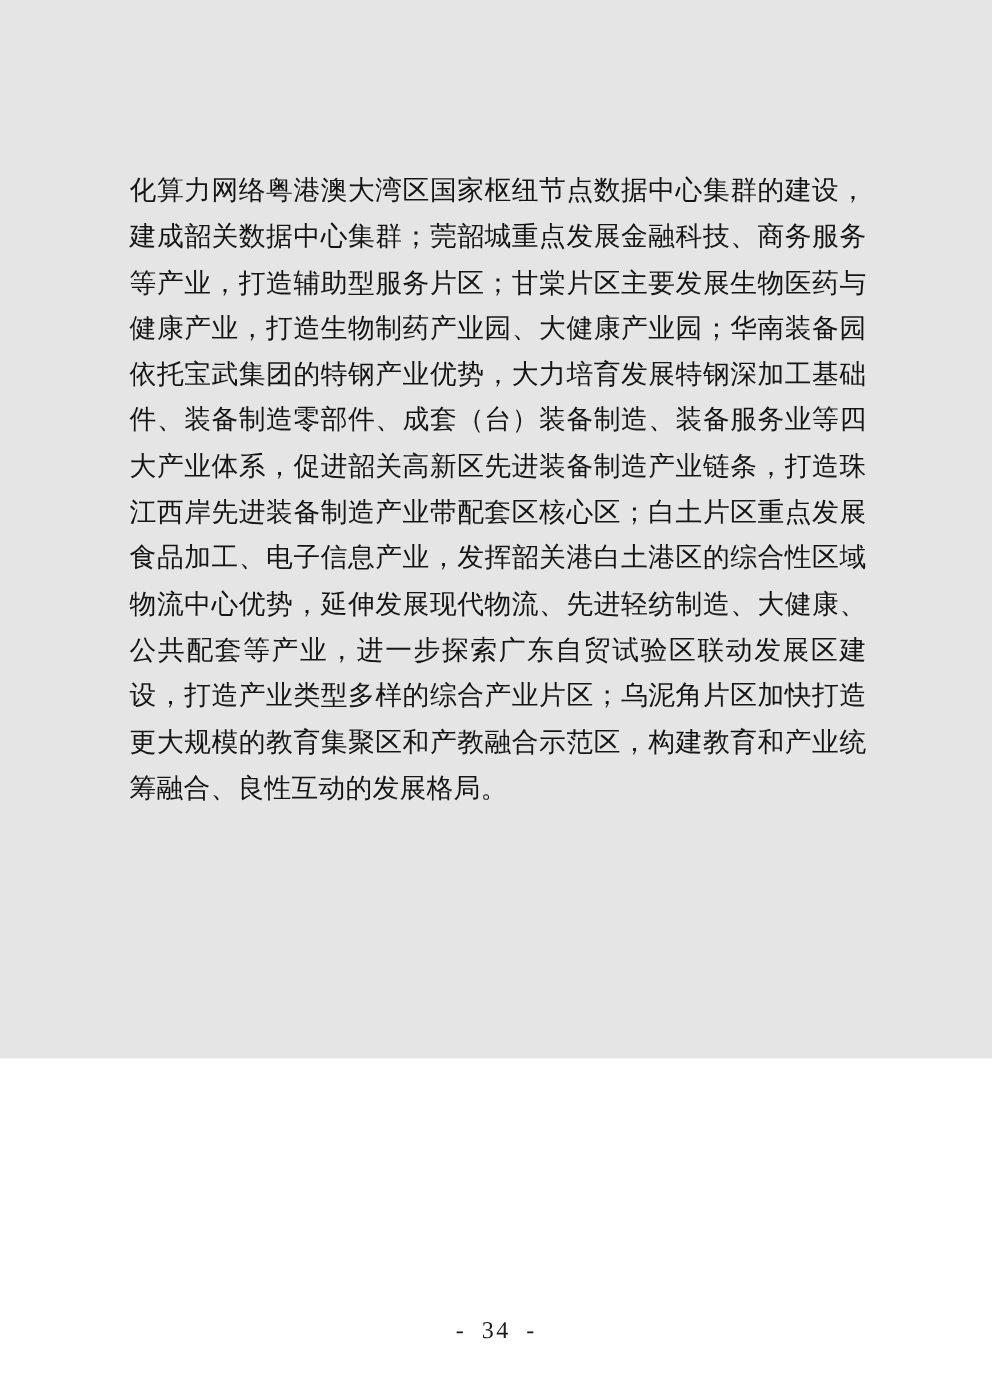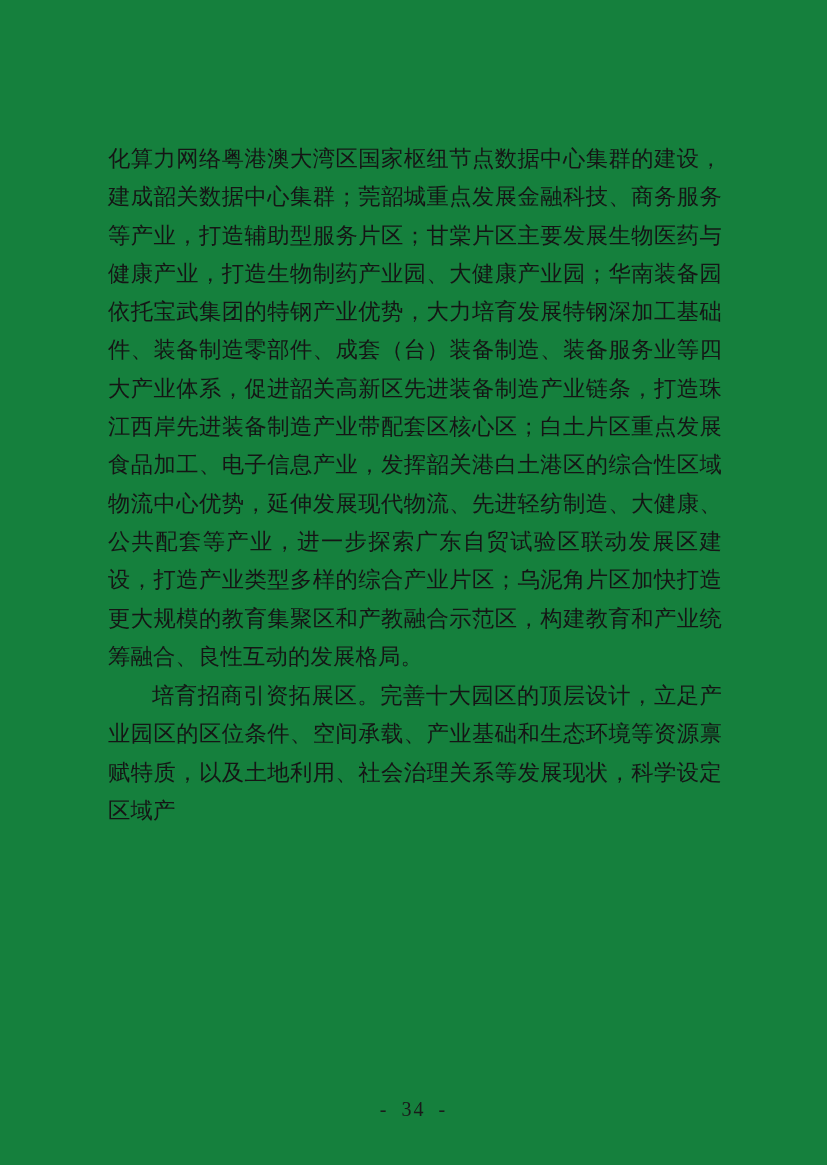--- a/index.html
+++ b/index.html
@@ -13,22 +13,22 @@
     position: relative;
     font-family: "Liberation Serif", "DejaVu Serif", serif;
     color: #1a1a1a;
     overflow: hidden;
   }
   .page {
     position: absolute;
     top: 0;
     left: 0;
     width: 827px;
-    height: 1165px;
-    background: #15803d;
+    height: 882px;
+    background: #e5e5e5;
   }
   .content {
     position: absolute;
     left: 108px;
     top: 140px;
     width: 614px;
   }
   p.para {
     margin: 0 0 1px 0;
     font-size: 22.3px;
@@ -57,20 +57,19 @@
     display: inline-block;
     padding: 0 6px;
   }
 </style>
 </head>
 <body>
 
 <div class="page">
   <div class="content">
     <p class="para">化算力网络粤港澳大湾区国家枢纽节点数据中心集群的建设，建成韶关数据中心集群；莞韶城重点发展金融科技、商务服务等产业，打造辅助型服务片区；甘棠片区主要发展生物医药与健康产业，打造生物制药产业园、大健康产业园；华南装备园依托宝武集团的特钢产业优势，大力培育发展特钢深加工基础件、装备制造零部件、成套（台）装备制造、装备服务业等四大产业体系，促进韶关高新区先进装备制造产业链条，打造珠江西岸先进装备制造产业带配套区核心区；白土片区重点发展食品加工、电子信息产业，发挥韶关港白土港区的综合性区域物流中心优势，延伸发展现代物流、先进轻纺制造、大健康、公共配套等产业，进一步探索广东自贸试验区联动发展区建设，打造产业类型多样的综合产业片区；乌泥角片区加快打造更大规模的教育集聚区和产教融合示范区，构建教育和产业统筹融合、良性互动的发展格局。</p>
-    <p class="para indent">培育招商引资拓展区。完善十大园区的顶层设计，立足产业园区的区位条件、空间承载、产业基础和生态环境等资源禀赋特质，以及土地利用、社会治理关系等发展现状，科学设定区域产</p>
   </div>
   <div class="footer">
     <span>-</span>
     <span class="pagenum">34</span>
     <span>-</span>
   </div>
 </div>
 
 </body></html>

